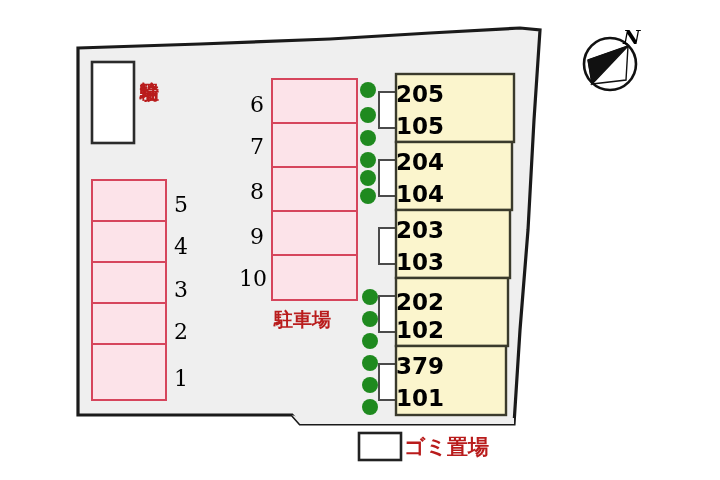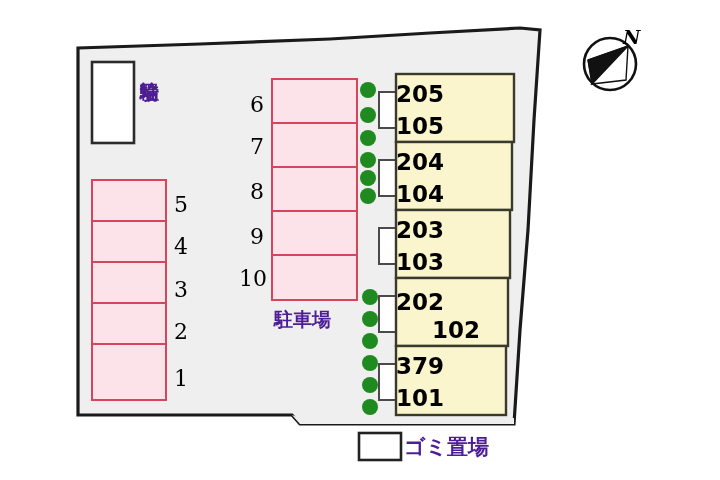--- a/index.html
+++ b/index.html
@@ -37,21 +37,21 @@
   .unit-num {
     font-size: 23px;
     font-weight: 700;
     font-family: "DejaVu Sans", "Liberation Sans", sans-serif;
     letter-spacing: 0px;
   }
   .jp {
     font-size: 19px;
     font-weight: 700;
     font-family: "DejaVu Sans", "Liberation Sans", sans-serif;
-    color: #4c1d95;
+    color: #b91c1c;
   }
   .jp-vert {
     writing-mode: vertical-rl;
     text-orientation: upright;
     line-height: 1.08;
     letter-spacing: 1px;
   }
   .compass-n {
     font-size: 19px;
     font-weight: 700;
@@ -151,21 +151,21 @@
   <div class="lbl unit-num" style="left:396px; top:83px; width:118px;">205</div>
   <div class="lbl unit-num" style="left:396px; top:115px; width:106px;">105</div>
 
   <div class="lbl unit-num" style="left:396px; top:151px; width:116px;">204</div>
   <div class="lbl unit-num" style="left:396px; top:183px; width:104px;">104</div>
 
   <div class="lbl unit-num" style="left:396px; top:219px; width:114px;">203</div>
   <div class="lbl unit-num" style="left:396px; top:251px; width:102px;">103</div>
 
   <div class="lbl unit-num" style="left:396px; top:291px; width:124px;">202</div>
-  <div class="lbl unit-num" style="left:396px; top:319px; width:112px;padding-left:36px;">102</div>
+  <div class="lbl unit-num" style="left:396px; top:319px; width:112px;">102</div>
 
   <div class="lbl unit-num" style="left:396px; top:355px; width:110px;">379</div>
   <div class="lbl unit-num" style="left:396px; top:387px; width:110px;">101</div>
 
   <div class="lbl jp" style="left:404px; top:437px; font-size:21px;">ゴミ置場</div>
 
   <div class="lbl compass-n" style="left:623px; top:28px;">N</div>
 
 </div>
 

